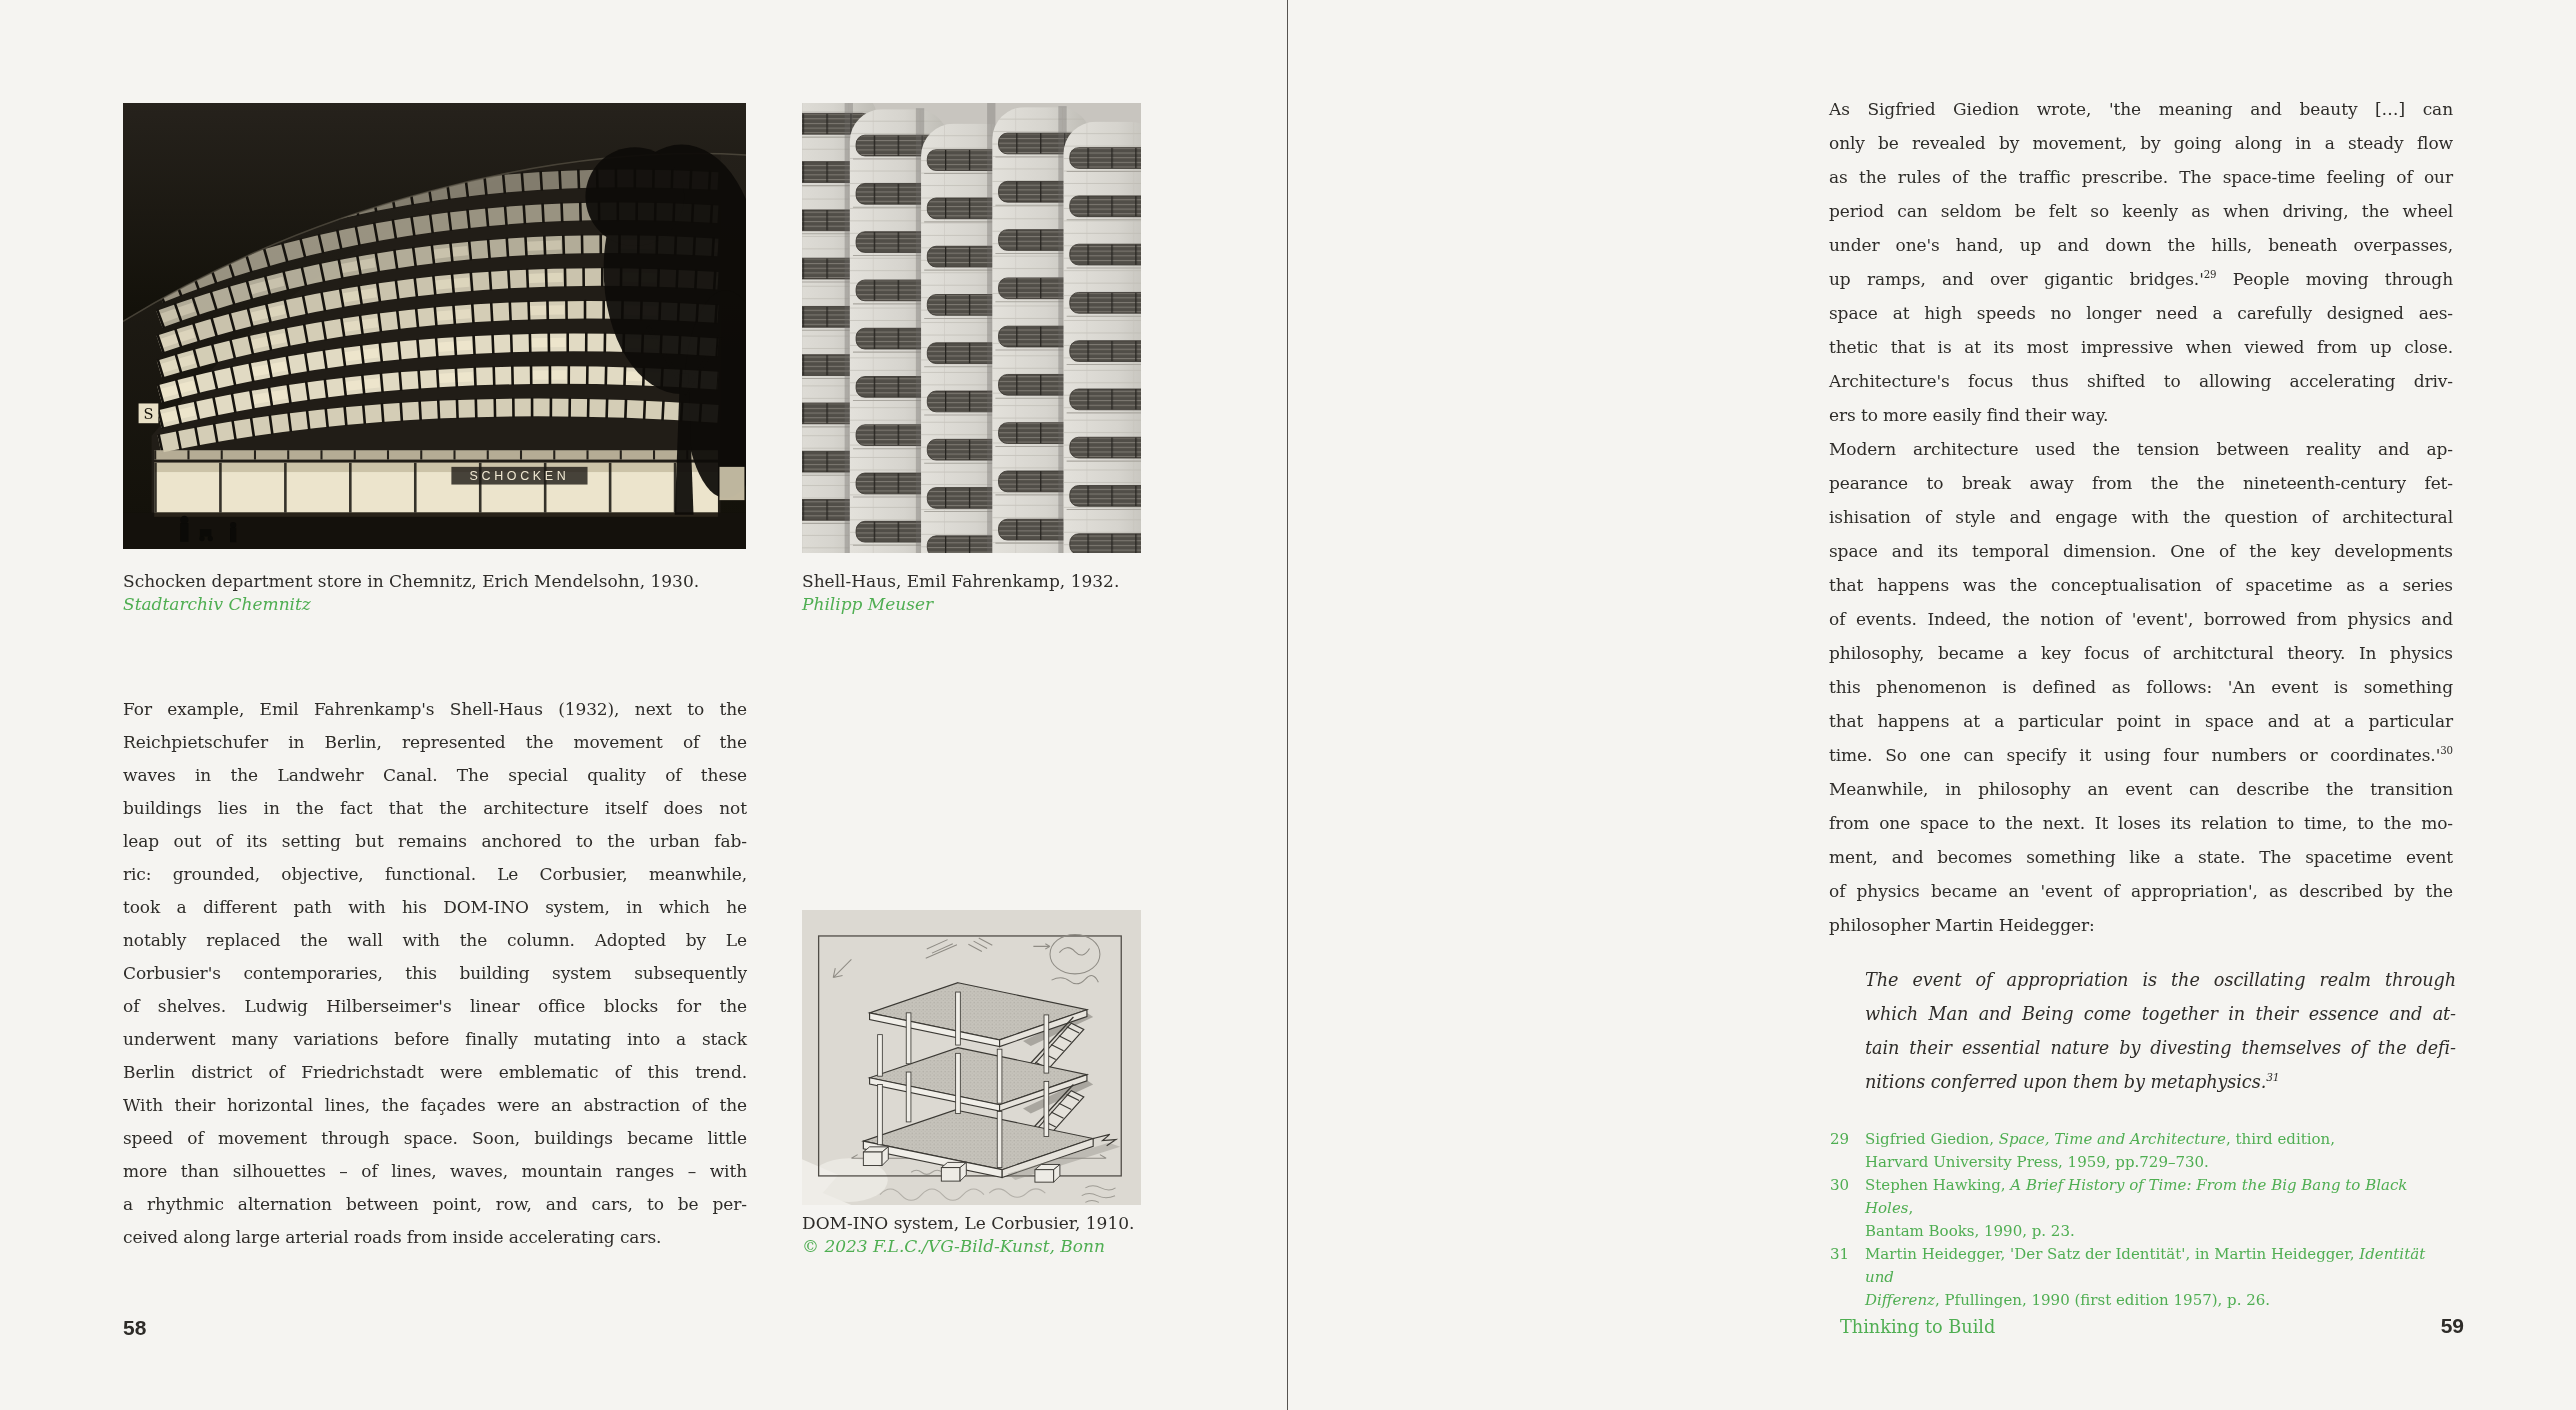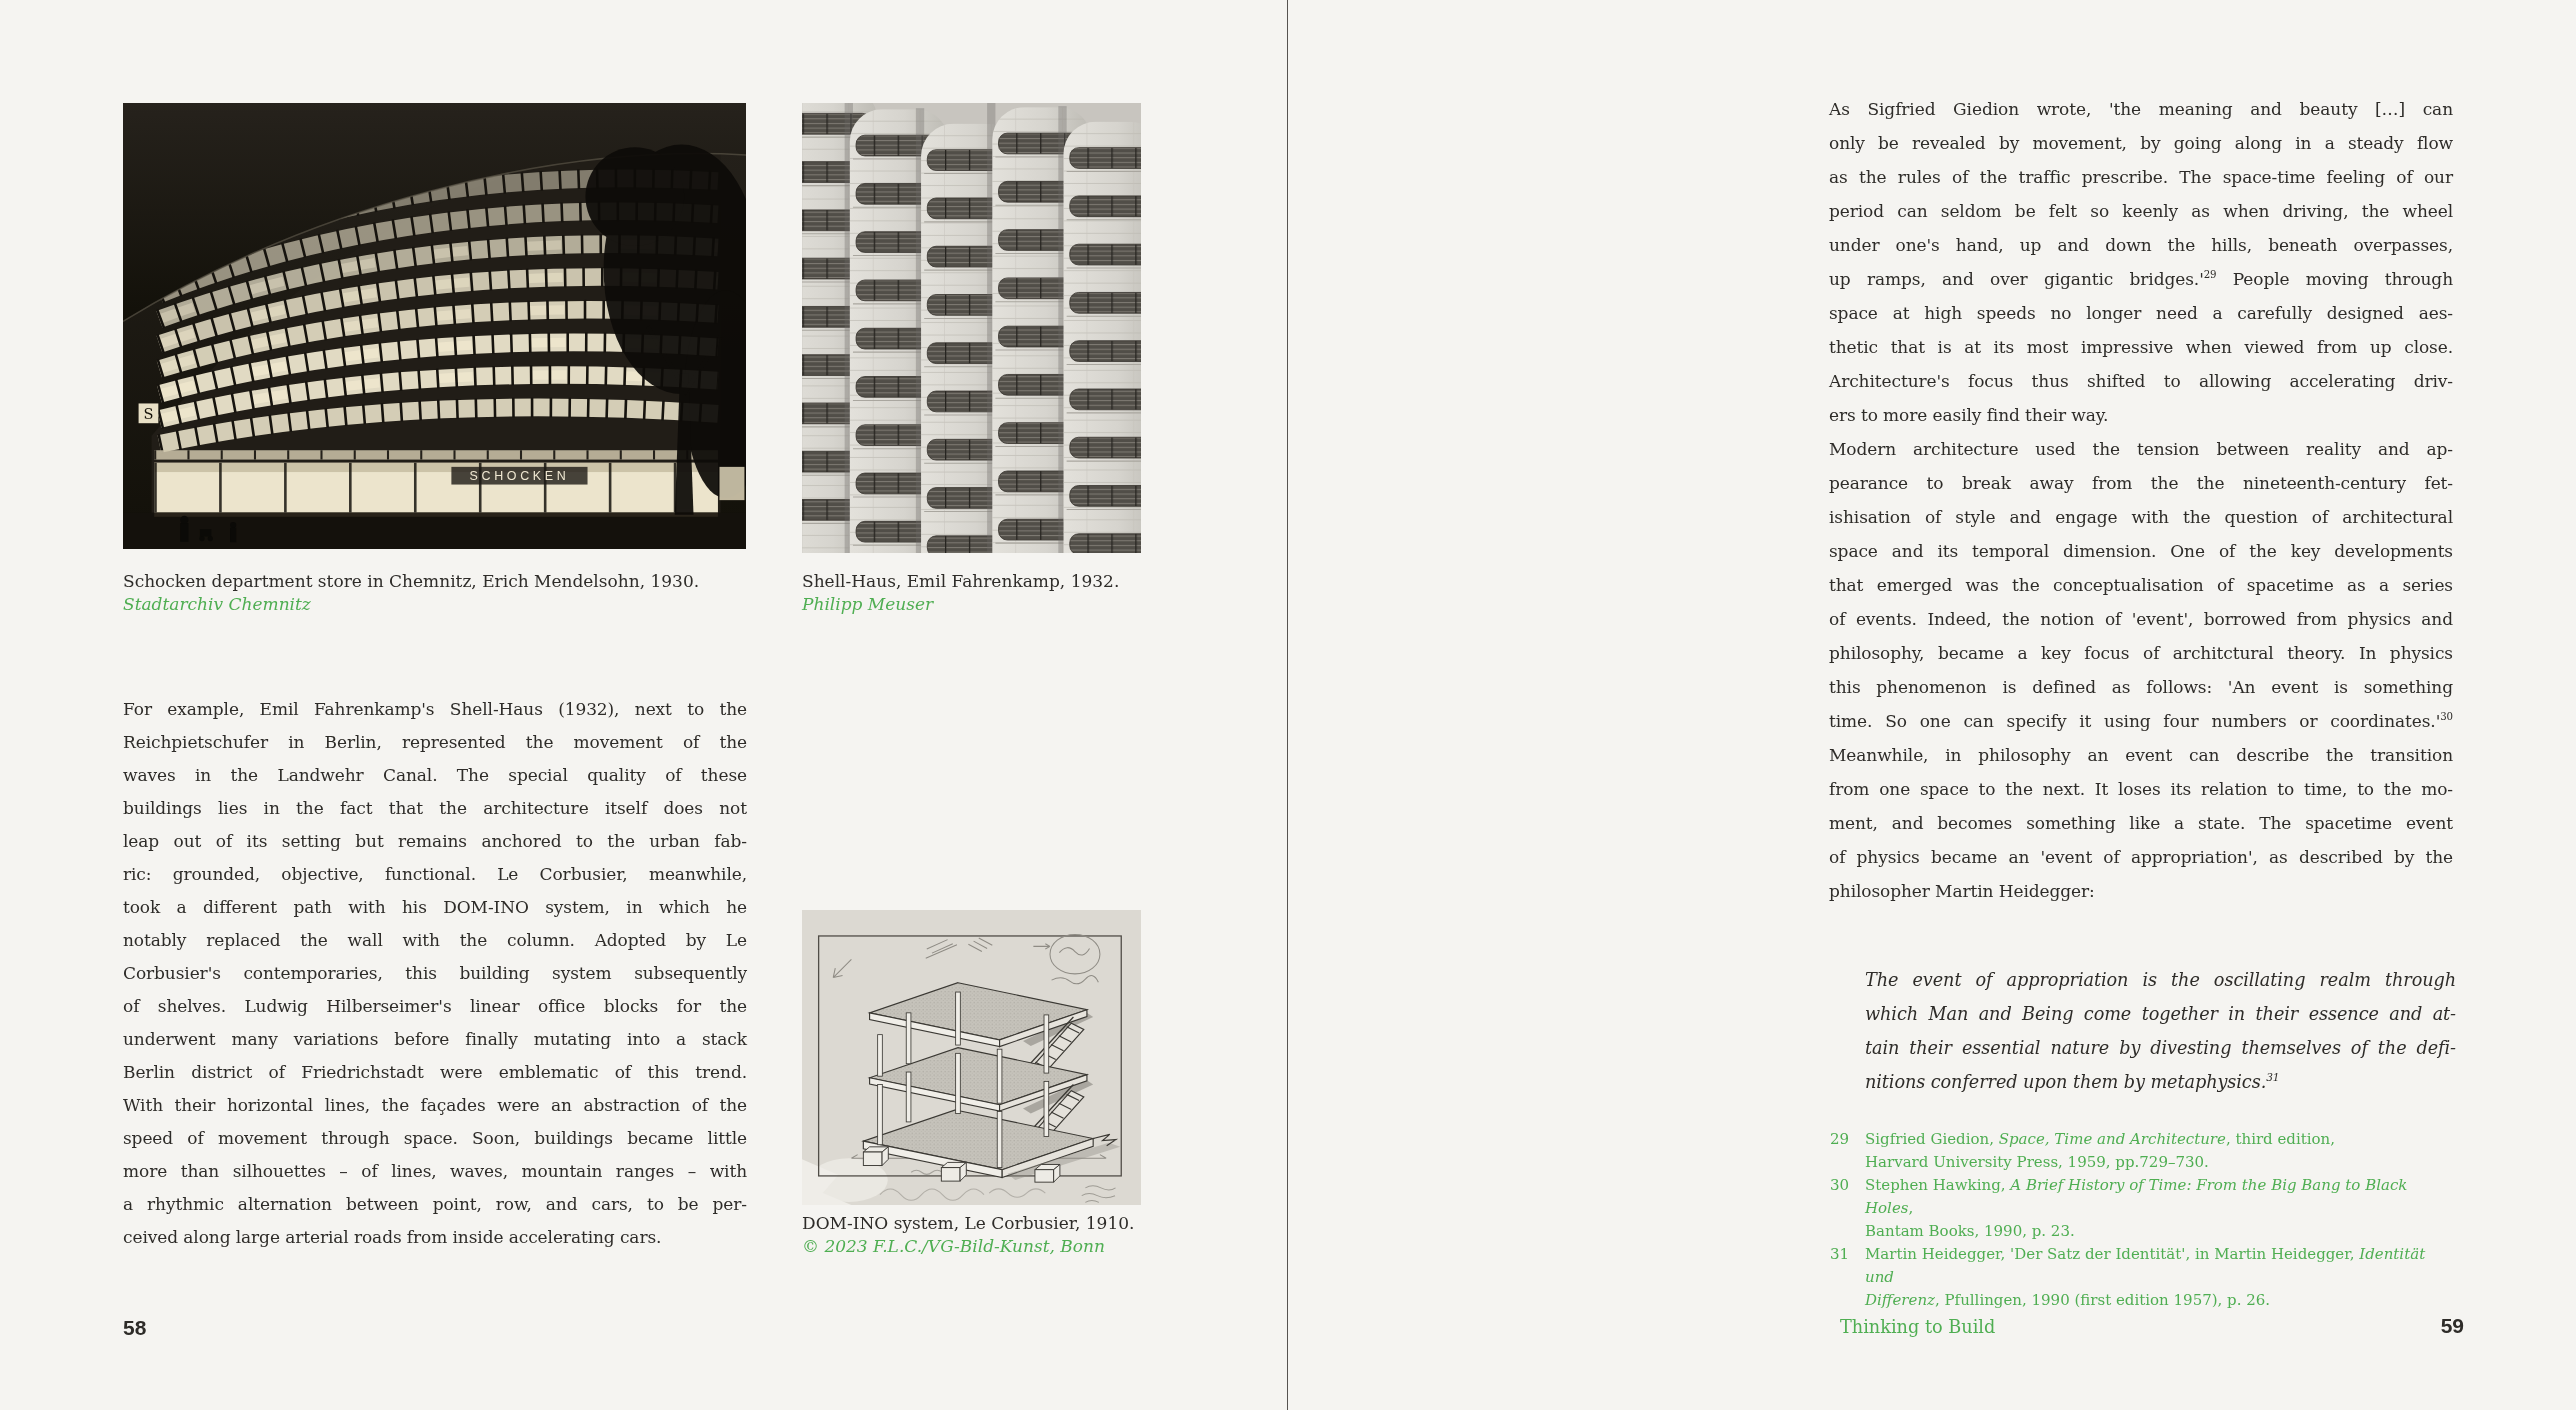--- a/index.html
+++ b/index.html
@@ -288,24 +288,25 @@
       <div class="tl"><span>under one's hand, up and down the hills, beneath overpasses,</span></div>
       <div class="tl"><span>up ramps, and over gigantic bridges.'</span><span class="sup">29</span><span> People moving through</span></div>
       <div class="tl"><span>space at high speeds no longer need a carefully designed aes-</span></div>
       <div class="tl"><span>thetic that is at its most impressive when viewed from up close.</span></div>
       <div class="tl"><span>Architecture's focus thus shifted to allowing accelerating driv-</span></div>
       <div class="tl last"><span>ers to more easily find their way.</span></div>
       <div class="tl"><span>Modern architecture used the tension between reality and ap-</span></div>
       <div class="tl"><span>pearance to break away from the the nineteenth-century fet-</span></div>
       <div class="tl"><span>ishisation of style and engage with the question of architectural</span></div>
       <div class="tl"><span>space and its temporal dimension. One of the key developments</span></div>
-      <div class="tl"><span>that emerged was the conceptualisation of spacetime as a series</span></div>
+      <div class="tl"><span>that happens was the conceptualisation of spacetime as a series</span></div>
       <div class="tl"><span>of events. Indeed, the notion of 'event', borrowed from physics and</span></div>
       <div class="tl"><span>philosophy, became a key focus of architctural theory. In physics</span></div>
       <div class="tl"><span>this phenomenon is defined as follows: 'An event is something</span></div>
+      <div class="tl"><span>that happens at a particular point in space and at a particular</span></div>
       <div class="tl"><span>time. So one can specify it using four numbers or coordinates.'</span><span class="sup">30</span></div>
       <div class="tl"><span>Meanwhile, in philosophy an event can describe the transition</span></div>
       <div class="tl"><span>from one space to the next. It loses its relation to time, to the mo-</span></div>
       <div class="tl"><span>ment, and becomes something like a state. The spacetime event</span></div>
       <div class="tl"><span>of physics became an 'event of appropriation', as described by the</span></div>
       <div class="tl last"><span>philosopher Martin Heidegger:</span></div>
     </div>
 
   <blockquote class="abs" id="quote" style="margin:3px;">
       <div class="tl"><span>The event of appropriation is the oscillating realm through</span></div>

